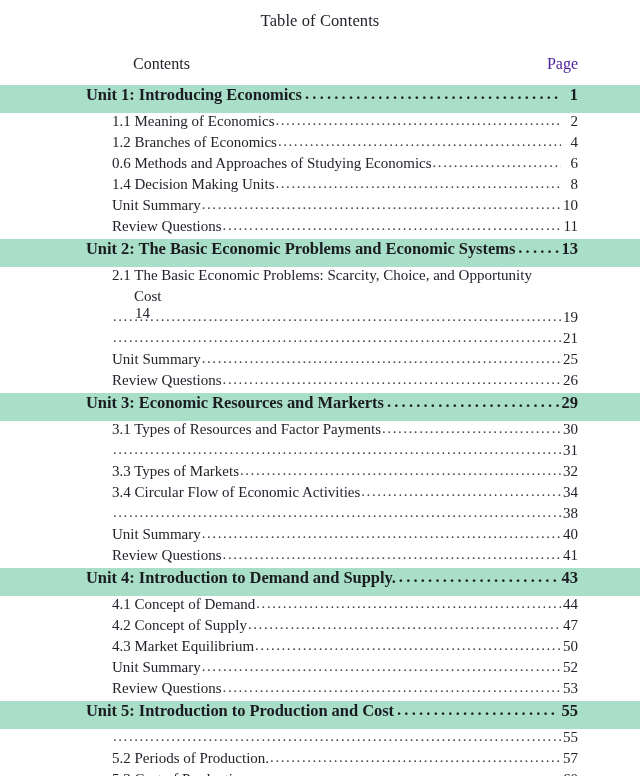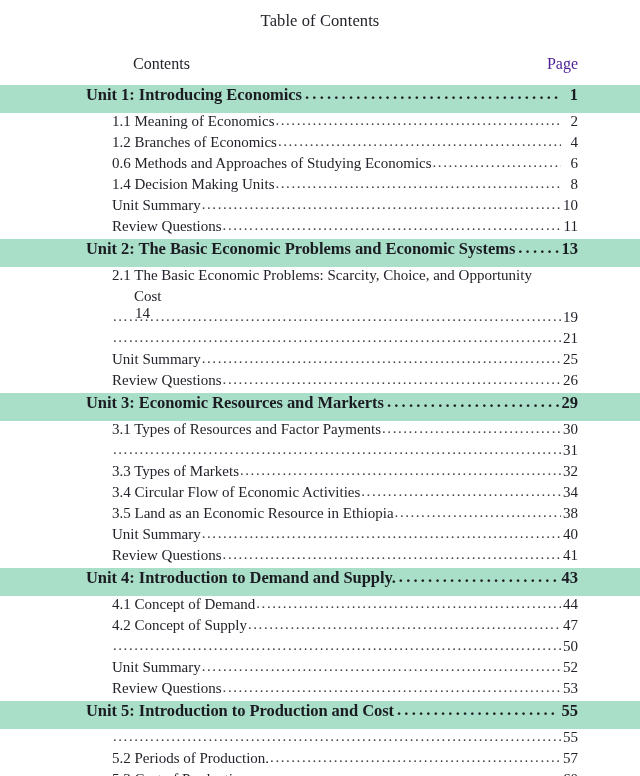--- a/index.html
+++ b/index.html
@@ -248,21 +248,20 @@
           <span class="label">3.3 Types of Markets</span>
           <span class="leader">..........................................................................................</span>
           <span class="pageno">32</span>
         </div>
         <div class="row sub">
           <span class="label">3.4 Circular Flow of Economic Activities</span>
           <span class="leader">..........................................................................................</span>
           <span class="pageno">34</span>
         </div>
         <div class="row sub">
-          <span class="label">3.5 Land as an Economic Resource in Ethiopia</span>
           <span class="leader">..........................................................................................</span>
           <span class="pageno">38</span>
         </div>
         <div class="row sub">
           <span class="label">Unit Summary</span>
           <span class="leader">..........................................................................................</span>
           <span class="pageno">40</span>
         </div>
         <div class="row sub">
           <span class="label">Review Questions</span>
@@ -280,20 +279,21 @@
           <span class="label">4.1 Concept of Demand</span>
           <span class="leader">..........................................................................................</span>
           <span class="pageno">44</span>
         </div>
         <div class="row sub">
           <span class="label">4.2 Concept of Supply</span>
           <span class="leader">..........................................................................................</span>
           <span class="pageno">47</span>
         </div>
         <div class="row sub">
+          <span class="label">4.3 Market Equilibrium</span>
           <span class="leader">..........................................................................................</span>
           <span class="pageno">50</span>
         </div>
         <div class="row sub">
           <span class="label">Unit Summary</span>
           <span class="leader">..........................................................................................</span>
           <span class="pageno">52</span>
         </div>
         <div class="row sub">
           <span class="label">Review Questions</span>

